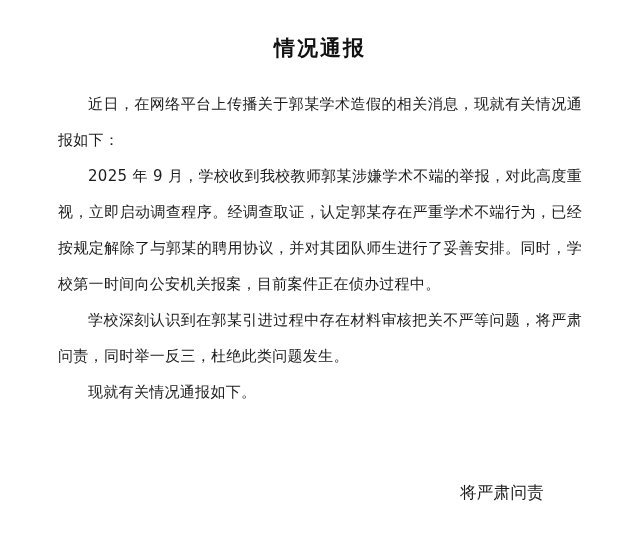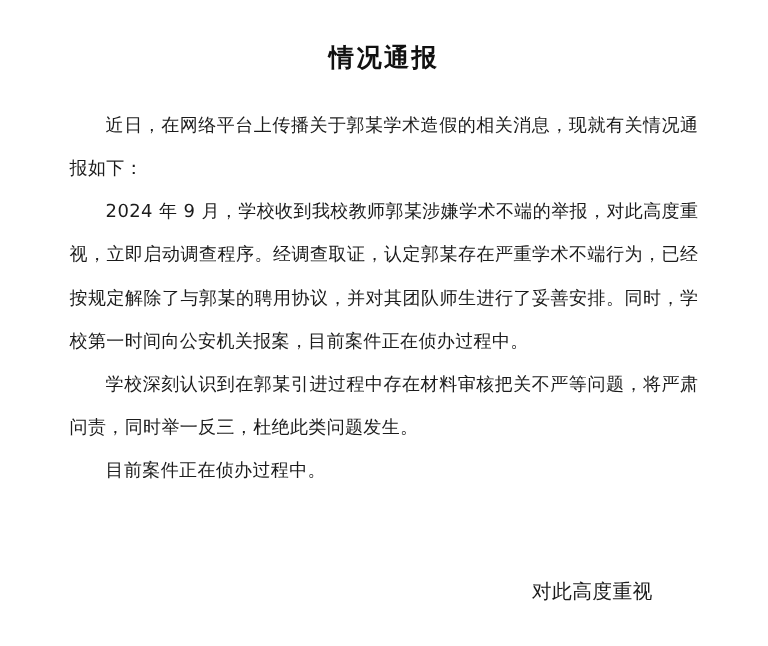--- a/index.html
+++ b/index.html
@@ -60,22 +60,22 @@
 </style>
 </head>
 <body>
 
 <div class="page">
 
   <div class="doc-title">情况通报</div>
 
   <div class="body-text">
     <p class="para">近日，在网络平台上传播关于郭某学术造假的相关消息，现就有关情况通报如下：</p>
-    <p class="para">2024 年 9 月，学校收到我校教师郭某涉嫌学术不端的举报，对此高度重视，立即启动调查程序。经调查取证，认定郭某存在严重学术不端行为，已经按规定解除了与郭某的聘用协议，并对其团队师生进行了妥善安排。同时，学校第一时间向公安机关报案，目前案件正在侦办过程中。</p>
+    <p class="para">2025 年 9 月，学校收到我校教师郭某涉嫌学术不端的举报，对此高度重视，立即启动调查程序。经调查取证，认定郭某存在严重学术不端行为，已经按规定解除了与郭某的聘用协议，并对其团队师生进行了妥善安排。同时，学校第一时间向公安机关报案，目前案件正在侦办过程中。</p>
     <p class="para">学校深刻认识到在郭某引进过程中存在材料审核把关不严等问题，将严肃问责，同时举一反三，杜绝此类问题发生。</p>
-    <p class="para">目前案件正在侦办过程中。</p>
+    <p class="para">现就有关情况通报如下。</p>
   </div>
 
   <div class="signature">
-    <div class="sig-line sig-org">对此高度重视</div>
+    <div class="sig-line sig-org">将严肃问责</div>
   </div>
 
 </div>
 
 </body></html>

